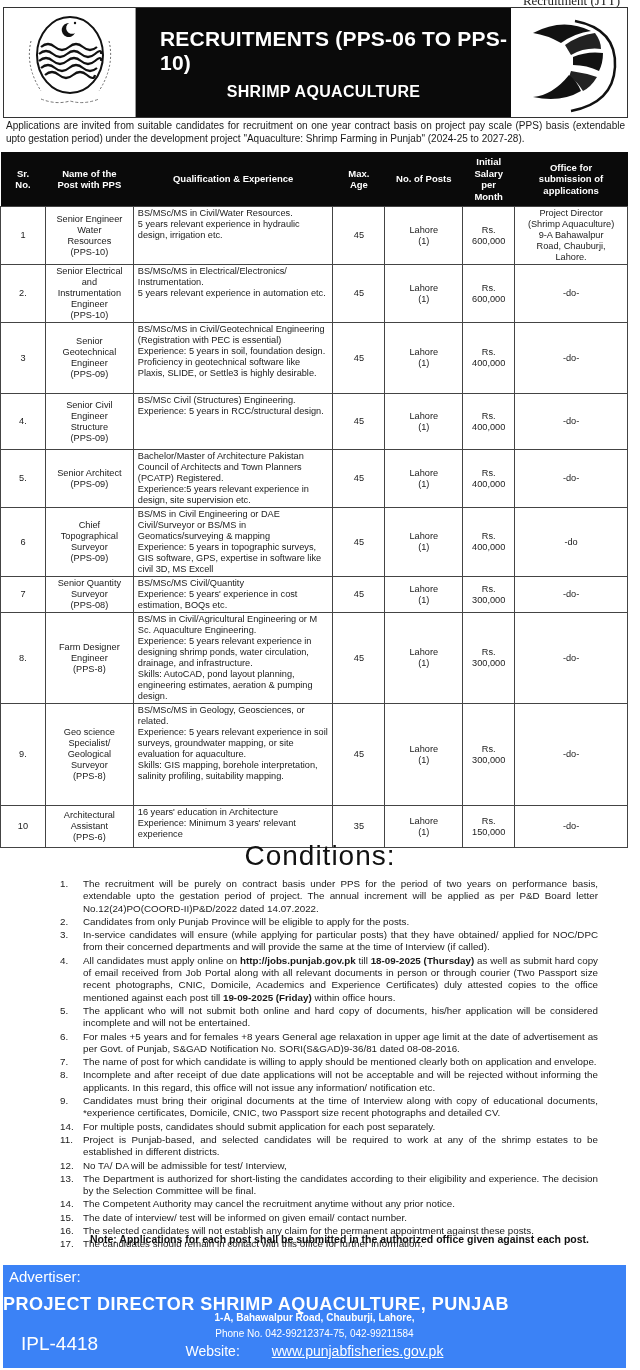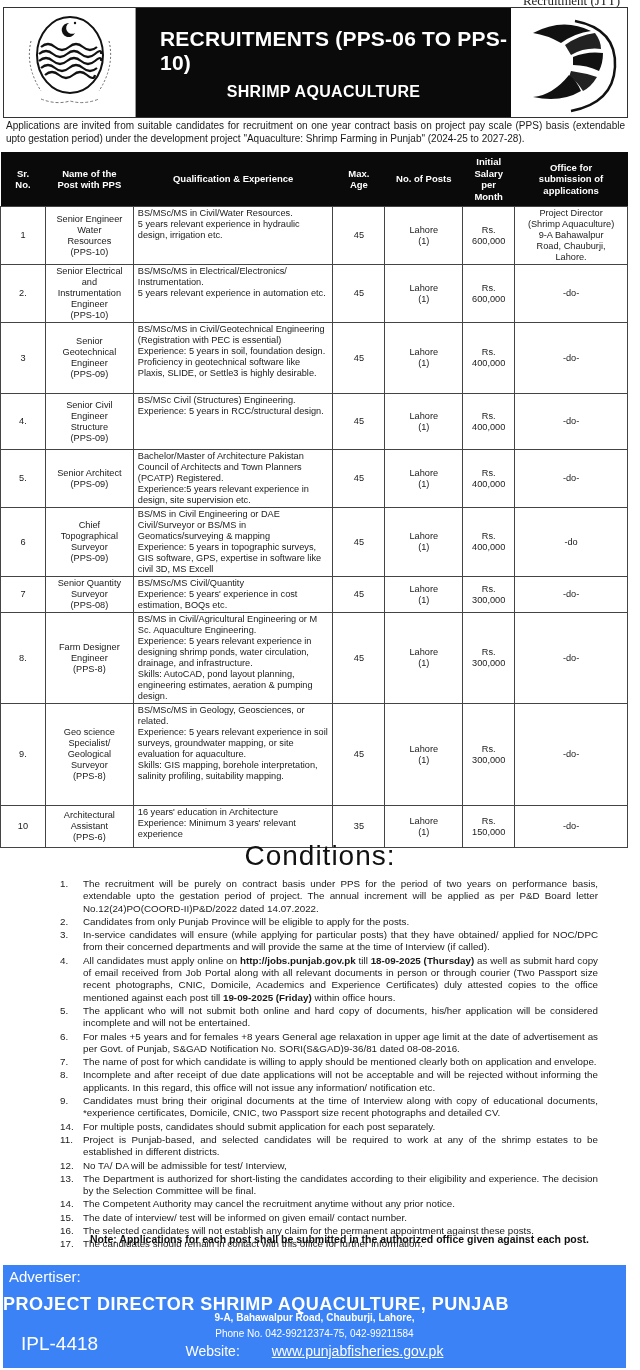--- a/index.html
+++ b/index.html
@@ -285,19 +285,19 @@
     <li><span class="num">14.</span><span>The Competent Authority may cancel the recruitment anytime without any prior notice.</span></li>
     <li><span class="num">15.</span><span>The date of interview/ test will be informed on given email/ contact number.</span></li>
     <li><span class="num">16.</span><span>The selected candidates will not establish any claim for the permanent appointment against these posts.</span></li>
     <li><span class="num">17.</span><span>The candidates should remain in contact with this office for further Information.</span></li>
   </ol>
 <div class="note">Note: Applications for each post shall be submitted in the authorized office given against each post.</div>
 
 <div class="footer">
   <div class="advertiser-label">Advertiser:</div>
   <div class="footer-org">PROJECT DIRECTOR SHRIMP AQUACULTURE, PUNJAB</div>
-  <div class="footer-address">9-A, Bahawalpur Road, Chauburji, Lahore,</div>
+  <div class="footer-address">1-A, Bahawalpur Road, Chauburji, Lahore,</div>
   <div class="footer-phone">Phone No. 042-99212374-75, 042-99211584</div>
   <div class="footer-web">
     <span>Website: </span><span class="url">www.punjabfisheries.gov.pk</span>
   </div>
   <div class="footer-code">IPL-4418</div>
 </div>
 
 </body></html>

